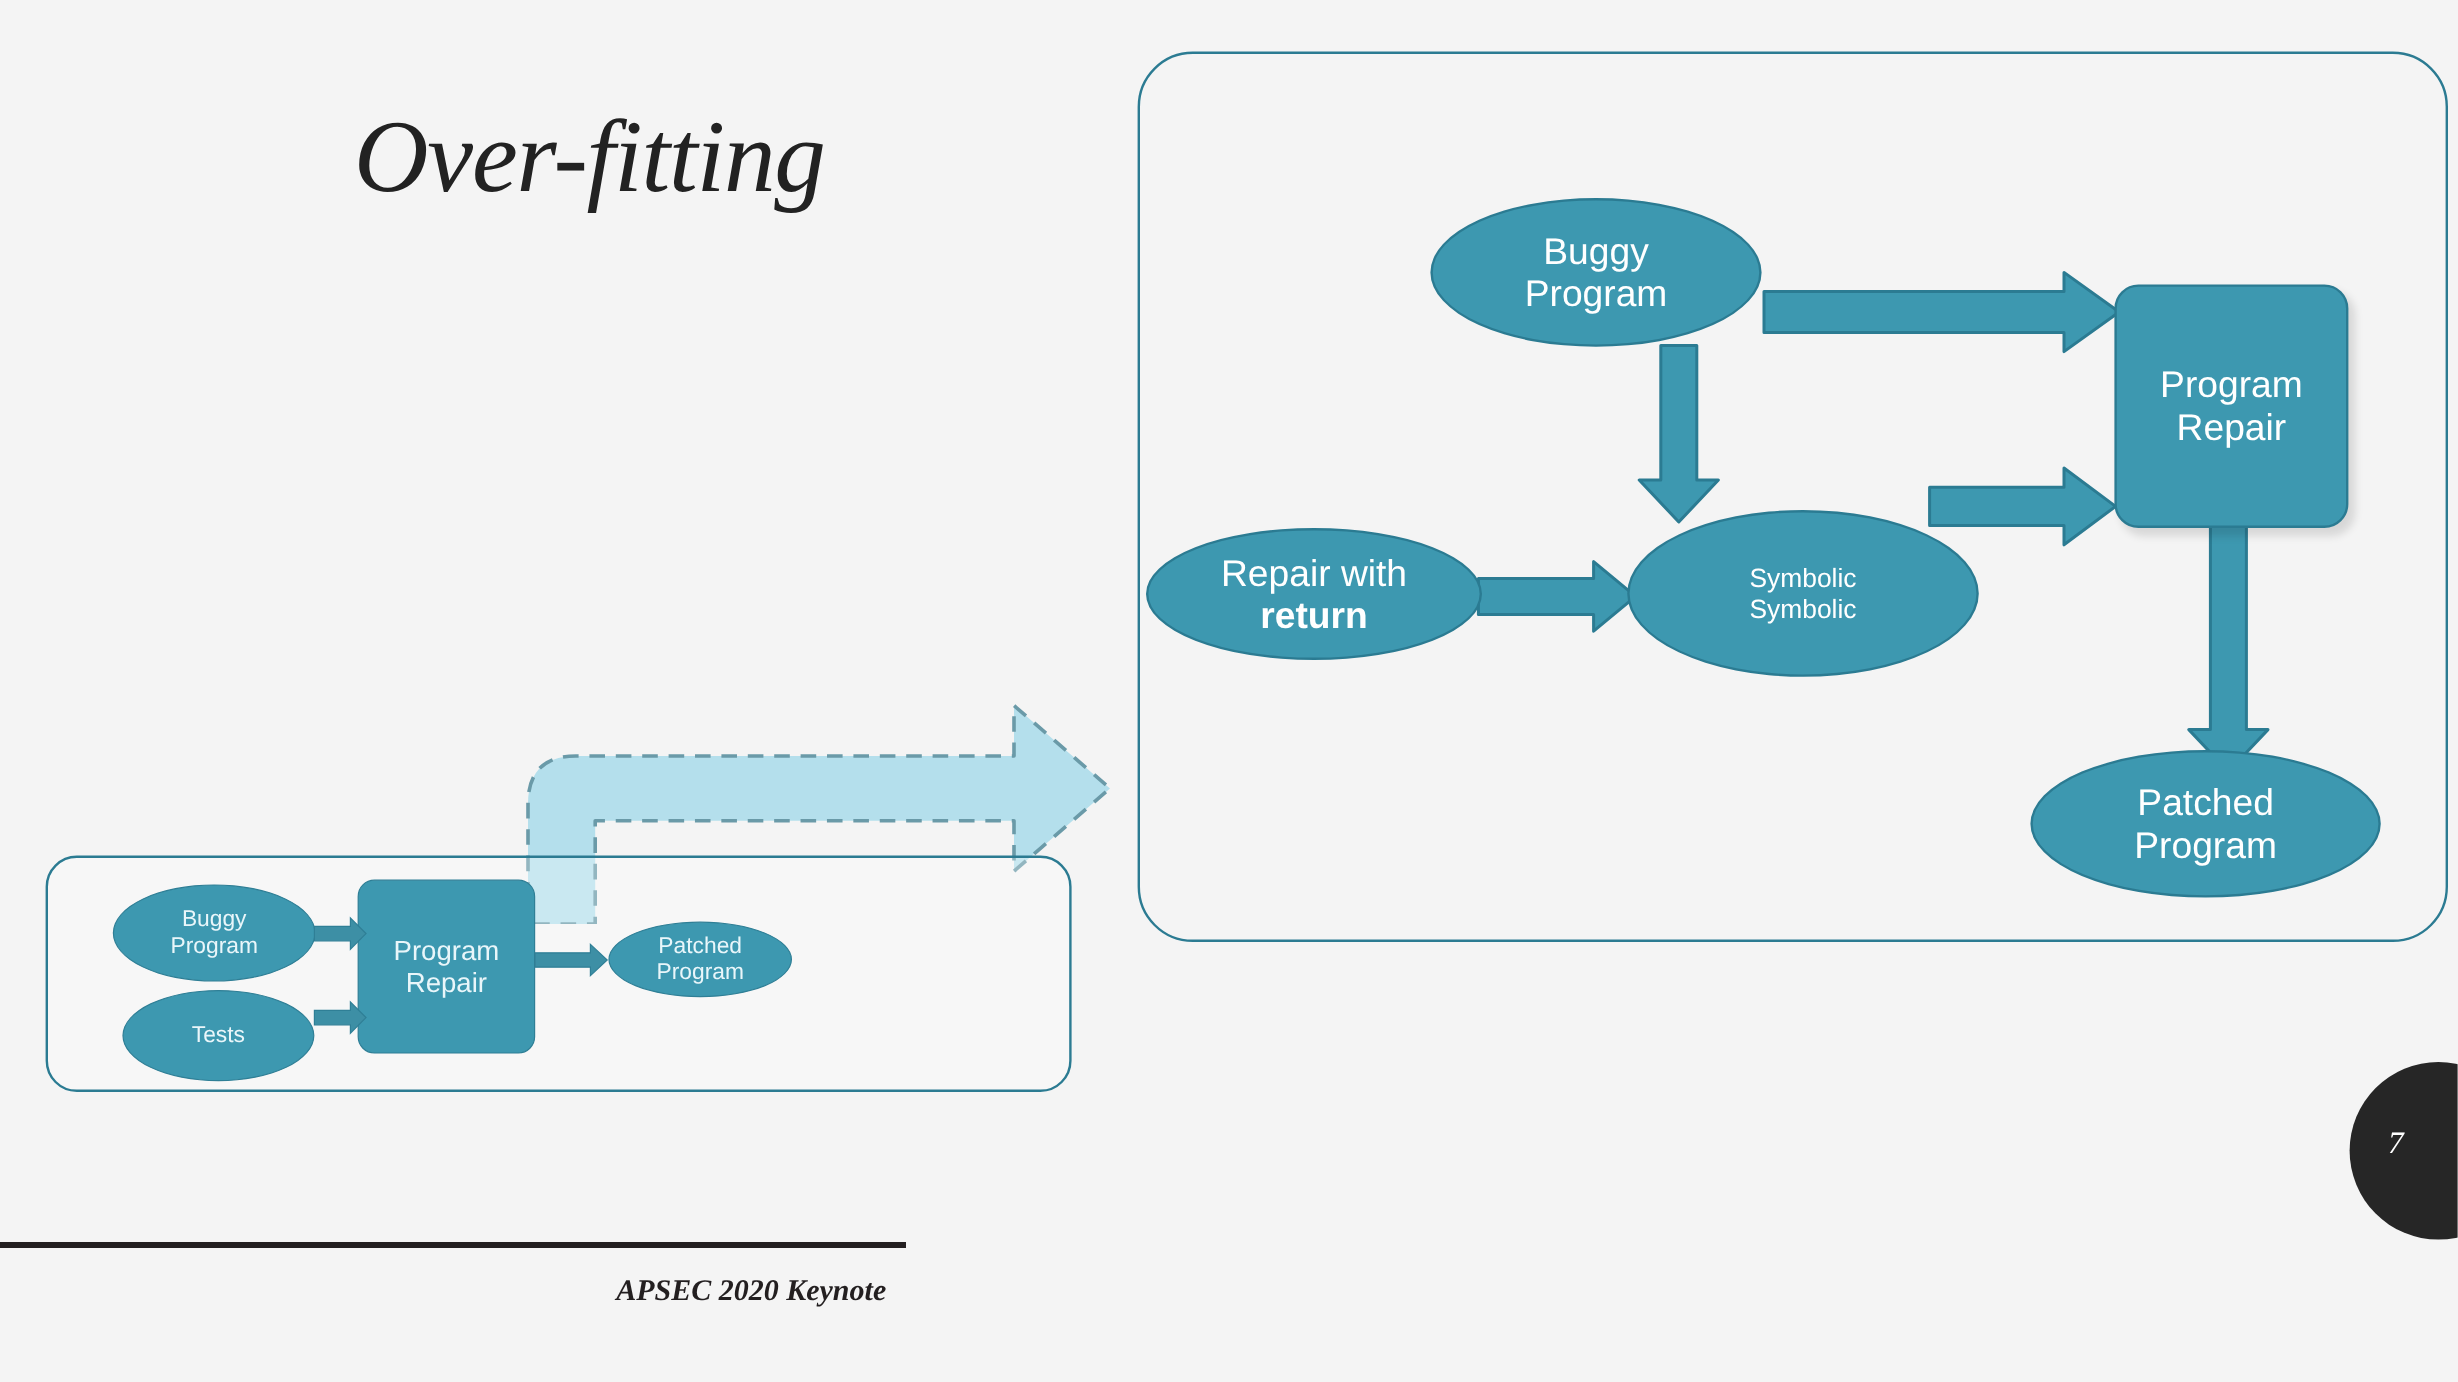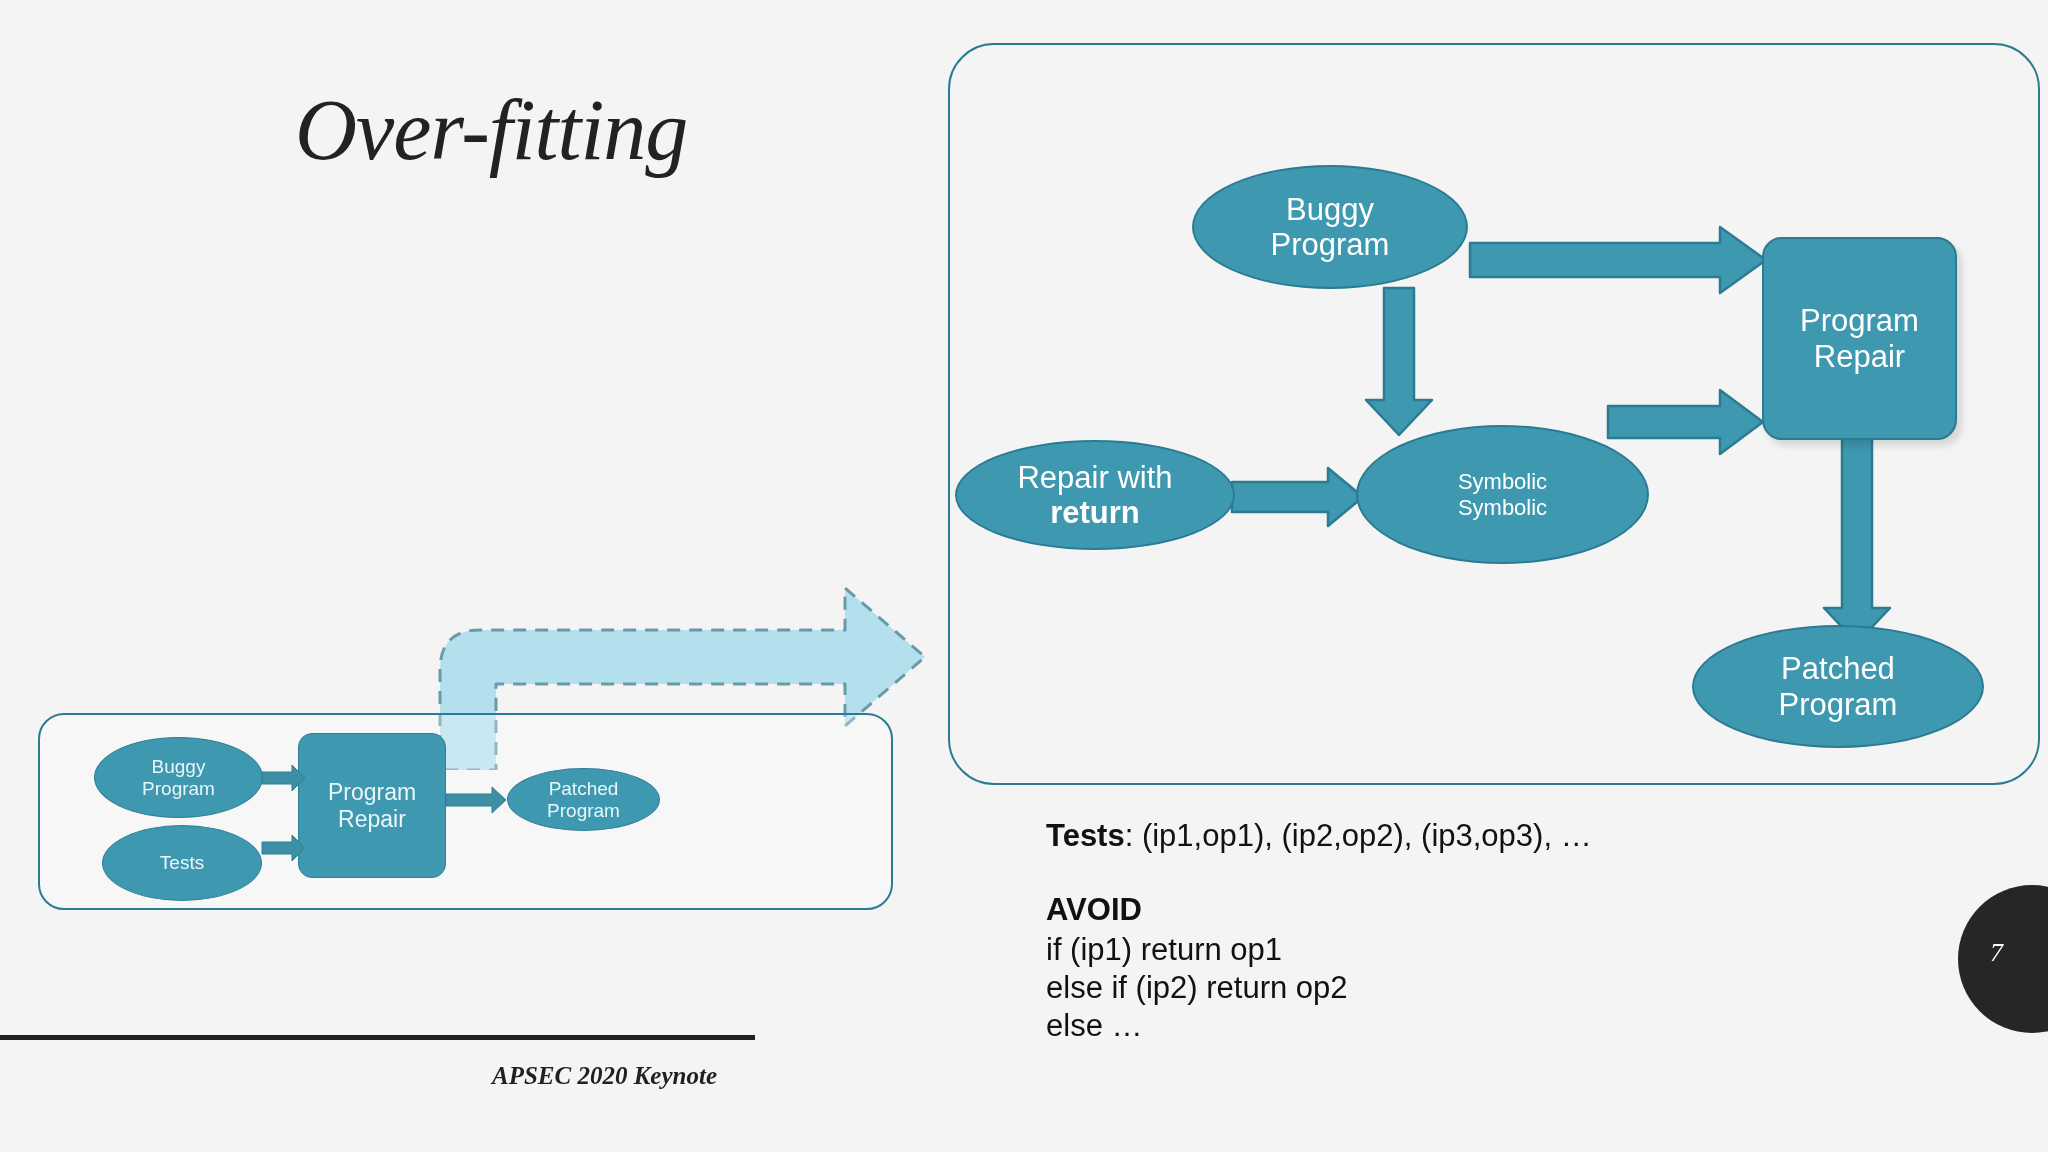--- a/index.html
+++ b/index.html
@@ -42,20 +42,21 @@
     top: 1035px;
     width: 755px;
     height: 5px;
     background: #231f20;
   }
   .footer-text {
     position: absolute;
     left: 492px;
     top: 1062px;
     width: 268px;
+    text-align: center;
     font-family: "Liberation Serif", serif;
     font-style: italic;
     font-weight: bold;
     font-size: 25px;
     color: #231f20;
   }
   .page-badge {
     position: absolute;
     left: 1958px;
     top: 885px;
@@ -267,27 +268,20 @@
   <div class="roundbox node-repair">
     <div>Program</div>
     <div>Repair</div>
   </div>
 
   <div class="ellipse node-patched">
     <div>Patched</div>
     <div>Program</div>
   </div>
 
-  <div class="text-block">
-    <div class="line-tests"><b>Tests</b><span>: (ip1,op1), (ip2,op2), (ip3,op3), …</span></div>
-    <div class="avoid-head">AVOID</div>
-    <div class="code-line">if (ip1) return op1</div>
-    <div class="code-line">else if (ip2) return op2</div>
-    <div class="code-line">else …</div>
-  </div>
 
   <div class="big-arrow">
     <svg width="630" height="230" viewBox="0 0 630 230">
       <path d="M140,230 L140,130 Q140,90 180,90 L545,90 L545,48 L625,117 L545,186 L545,144 L196,144 Q196,144 196,160 L196,230 Z" fill="#b4dfec" stroke="#6a9aa8" stroke-width="3" stroke-dasharray="13 9" stroke-linejoin="round"></path>
     </svg>
   </div>
 
   <div class="thumb">
     <div class="t-ellipse t-buggy">
       <div>Buggy</div>

